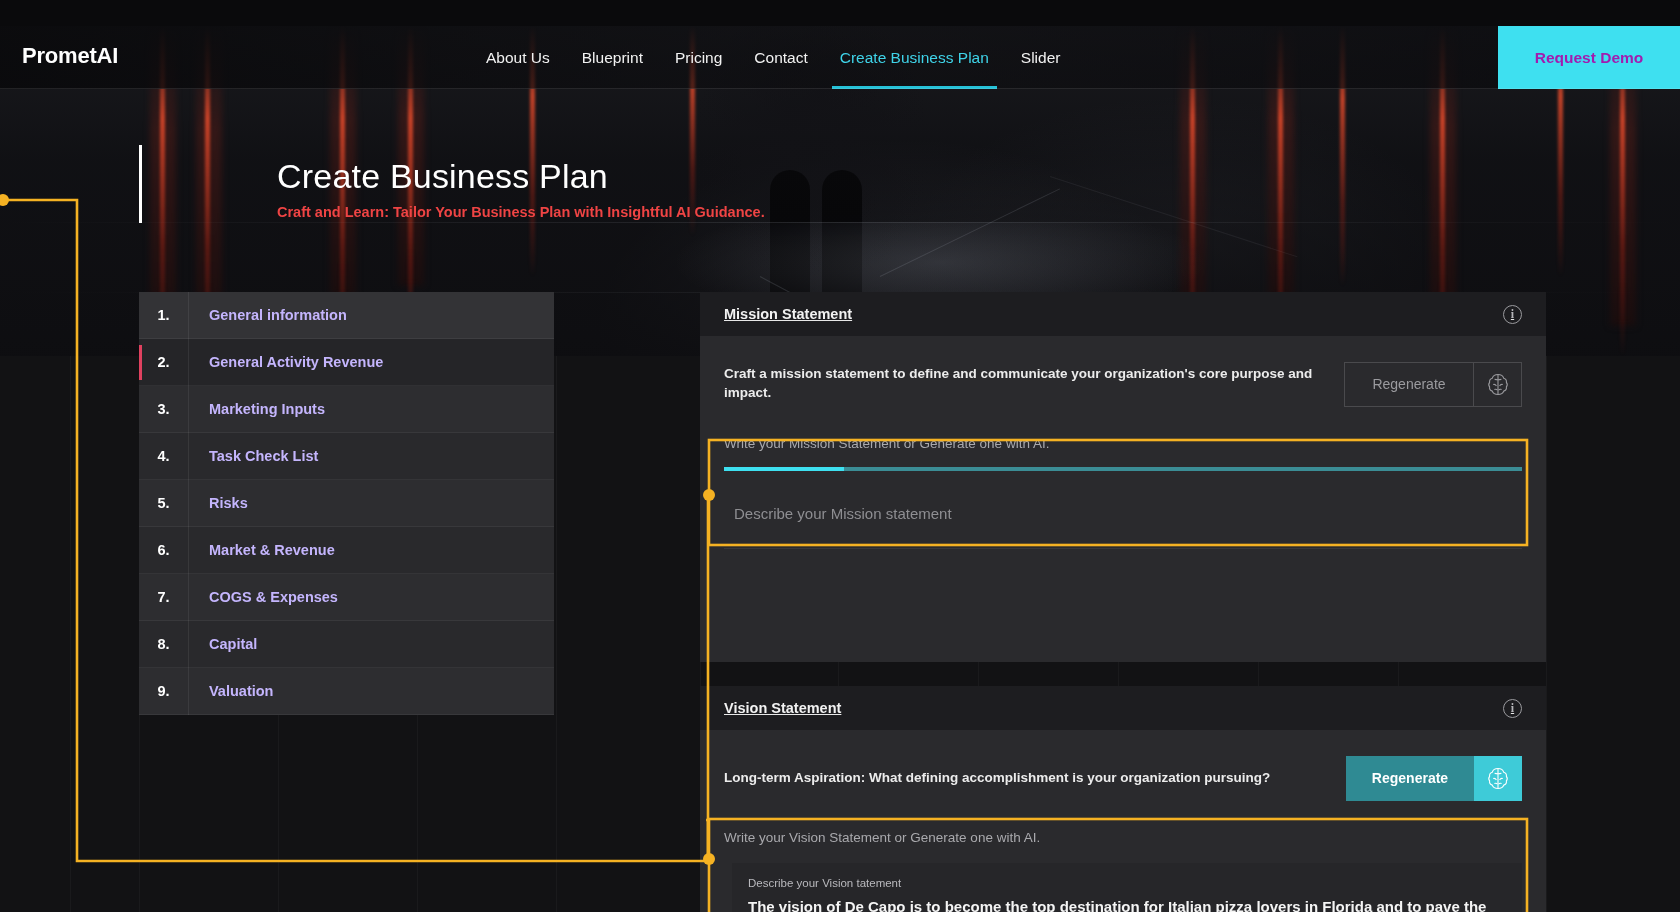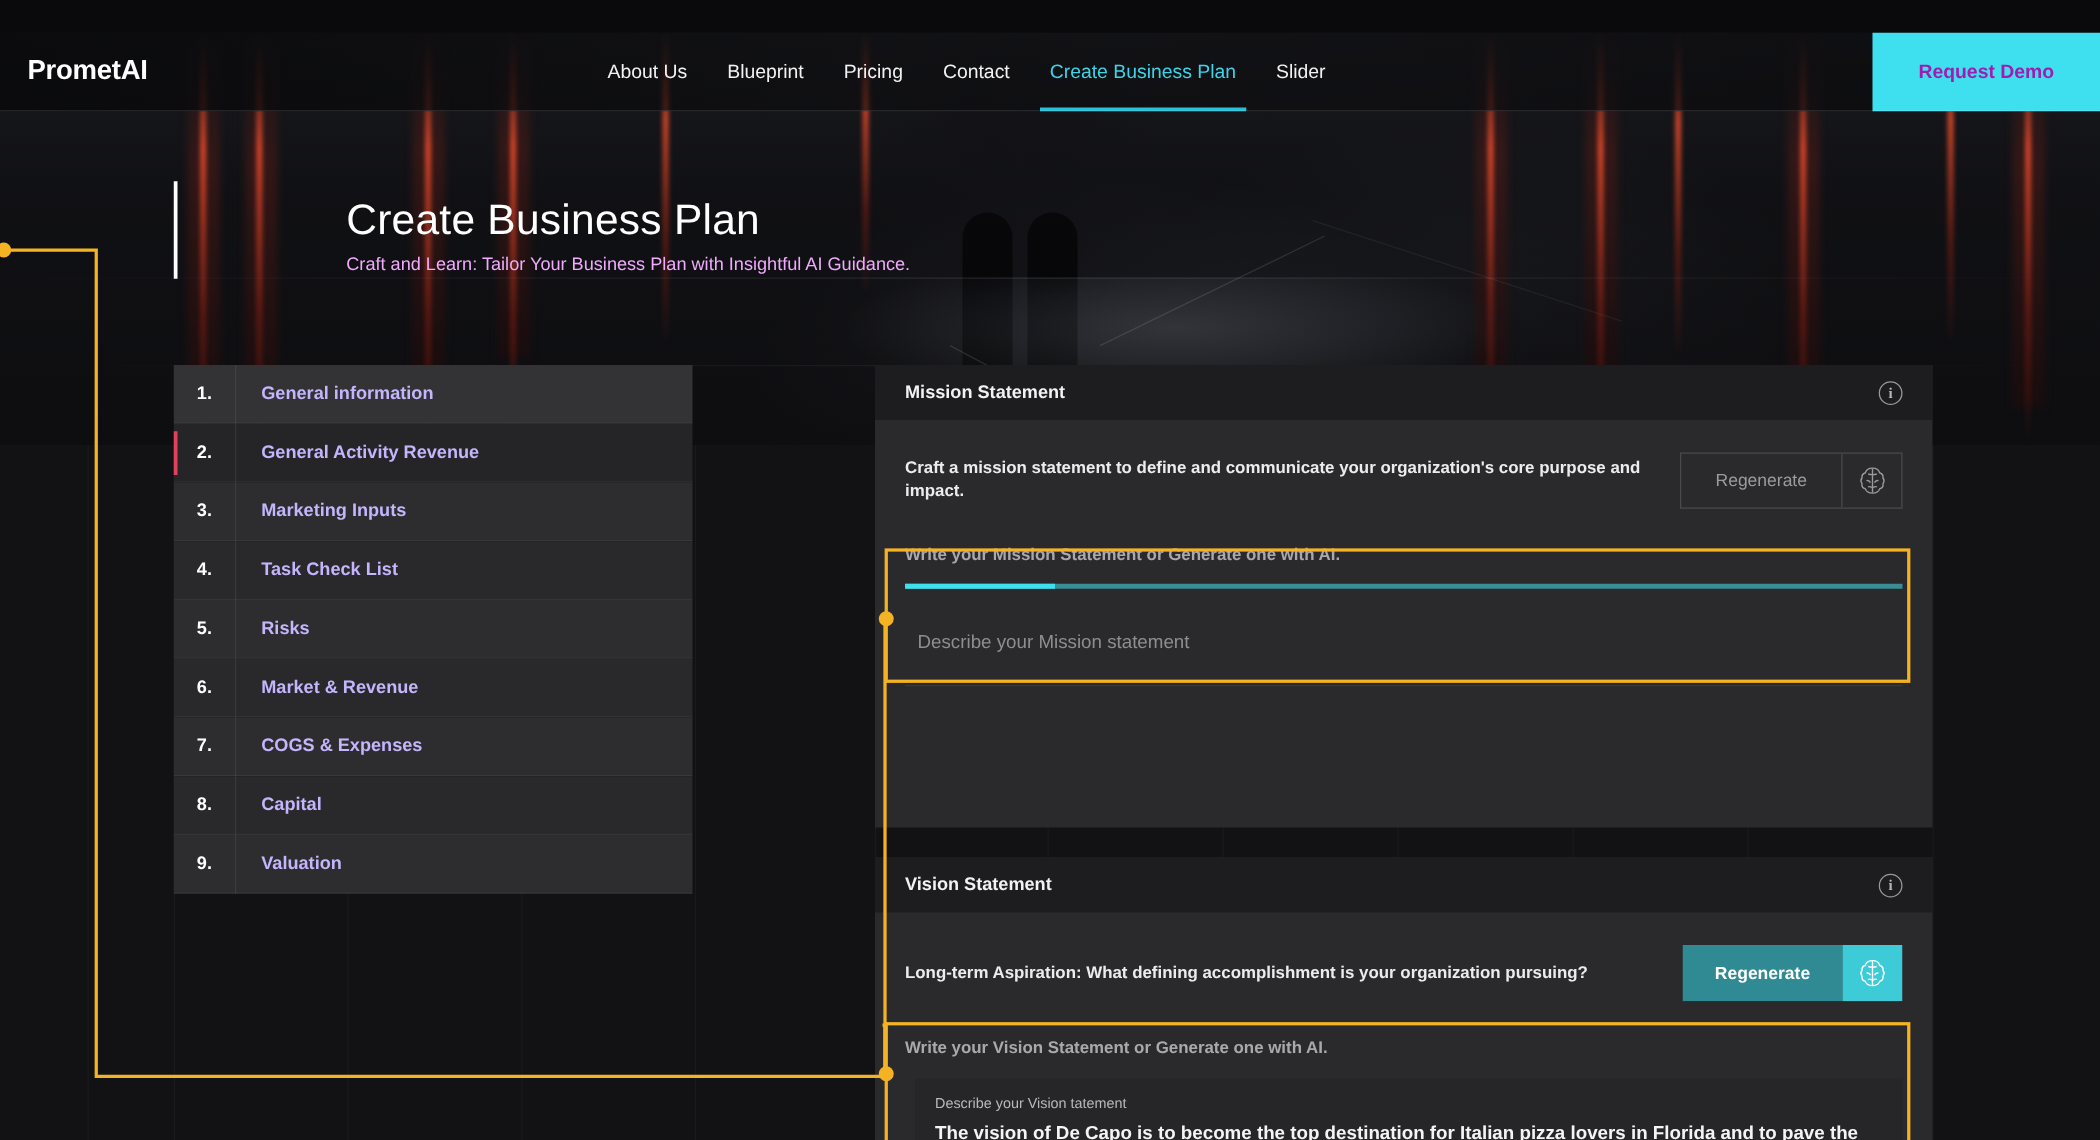--- a/index.html
+++ b/index.html
@@ -90,21 +90,21 @@
   .hero-rule{
     position:absolute; left:139px; top:119px; width:3px; height:78px;
     background:#ffffff; z-index:20;
   }
   .hero-title{
     position:absolute; left:277px; top:131px; z-index:20;
     font-size:34px; font-weight:300; color:#ffffff; letter-spacing:.2px;
   }
   .hero-sub{
     position:absolute; left:277px; top:178px; z-index:20;
-    font-size:14.5px; font-weight:400; color:#f0abfc;
+    font-size:14.5px; font-weight:700; color:#ef4444;
   }
 
   
   .page-body{
     position:absolute; left:0; top:330px; width:1680px; height:582px;
     background:#121214;
   }
   .gridline{
     position:absolute; top:0; width:1px; height:582px;
     background:rgba(255,255,255,.035);
@@ -135,21 +135,21 @@
   .step .marker{
     position:absolute; left:0; top:6px; width:3px; height:35px; background:#e0415f;
   }
 
   
   .panel{
     position:absolute; left:700px; width:846px; background:#2a2a2d; z-index:25;
   }
   .panel-head{
     height:44px; background:#1d1d20; display:flex; align-items:center;
-    padding:0 24px; justify-content:space-between;
+    padding:0 24px; justify-content:space-between;text-decoration:underline;
   }
   .panel-head .ptitle{ font-size:14.5px; font-weight:700; color:#f2f2f2; }
   .info-icon{
     width:19px; height:19px; border-radius:50%; border:1.4px solid #9a9a9e;
     color:#b6b6ba; font-size:12px; font-weight:700; line-height:17px;
     text-align:center; cursor:pointer; font-family:"Liberation Serif", serif;
   }
   .prompt-row{
     display:flex; align-items:center; justify-content:space-between;
     padding:22px 24px 0 24px; min-height:74px;
@@ -167,21 +167,21 @@
   .regen .icn{
     width:48px; display:flex; align-items:center; justify-content:center;
     border-left:1px solid #4a4a4d;
   }
   .regen.active{ border:none; }
   .regen.active .lbl{ background:#2f8a93; color:#ffffff; font-weight:700; }
   .regen.active .icn{ background:#3ecbd8; border-left:none; }
 
   .field-block{ padding:0 24px; }
   .field-hint{
-    font-size:13.5px; color:#a9a9ad; padding:26px 0 0 0;font-weight:bold;
+    font-size:13.5px; color:#a9a9ad; padding:26px 0 0 0;
   }
   .prog-wrap{ padding-top:16px; }
   .prog-track{ height:3.5px; width:100%; background:#3b8d95; position:relative; }
   .prog-fill{ position:absolute; left:0; top:0; height:3.5px; background:#3ee0f0; }
   .prog-label{
     text-align:center; font-size:13.5px; color:#a9a9ad; padding-top:17px;
   }
   .ta-placeholder{
     font-size:15px; color:#8e8e92; padding:34px 0 0 10px;
   }

